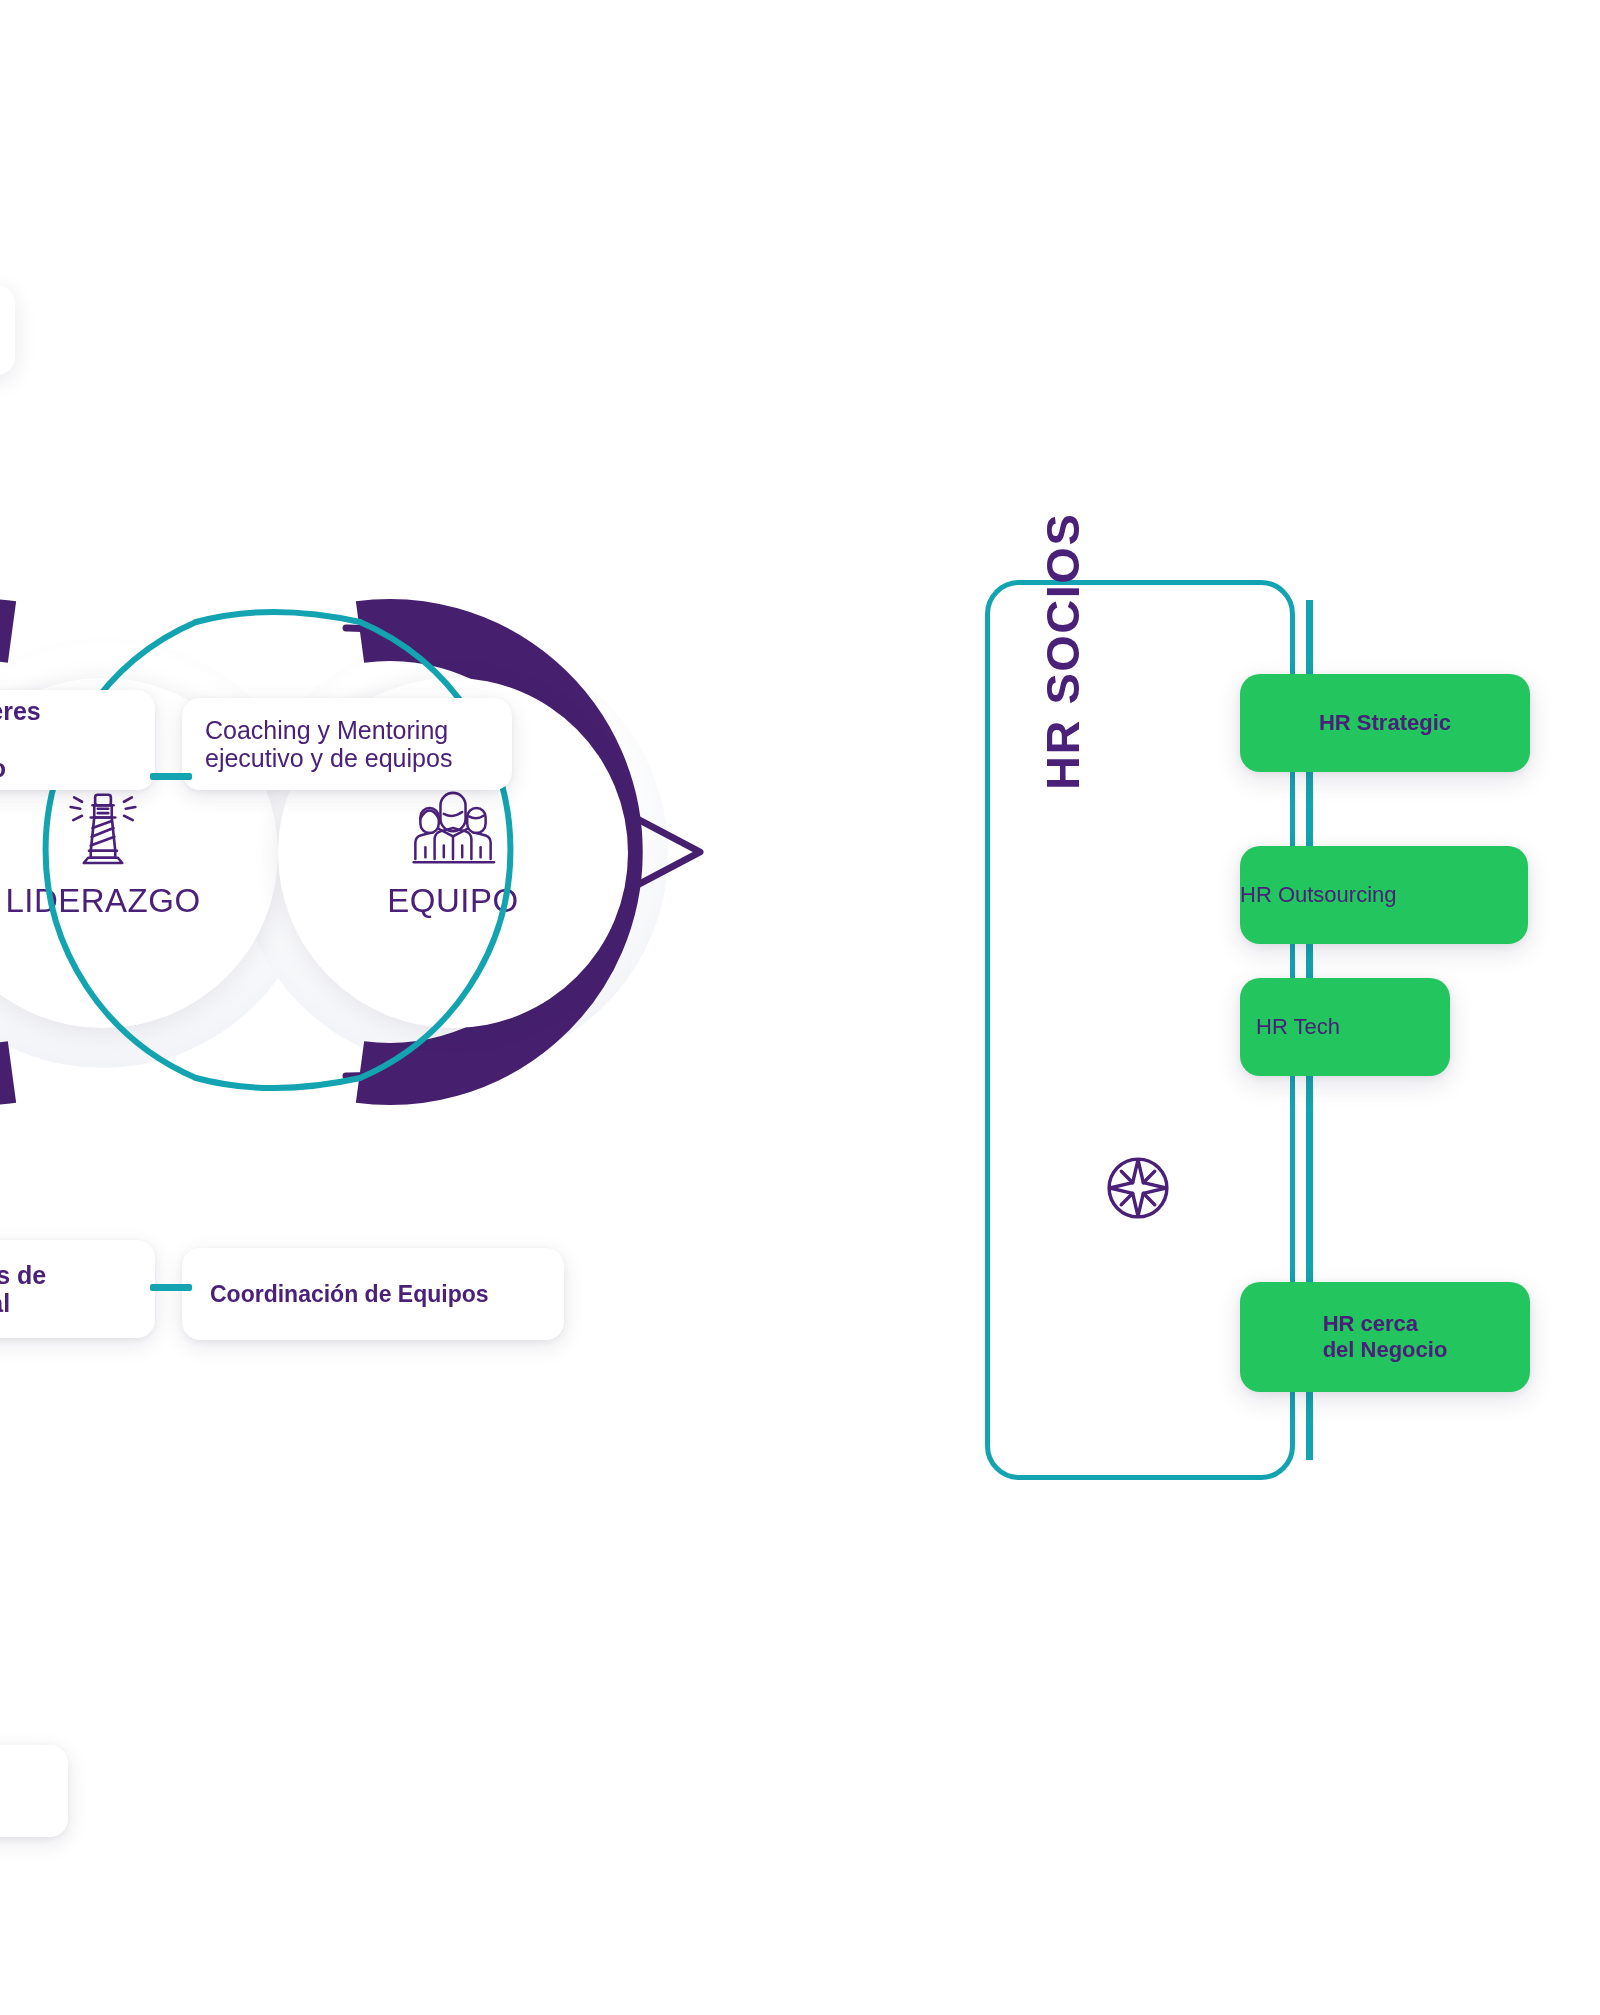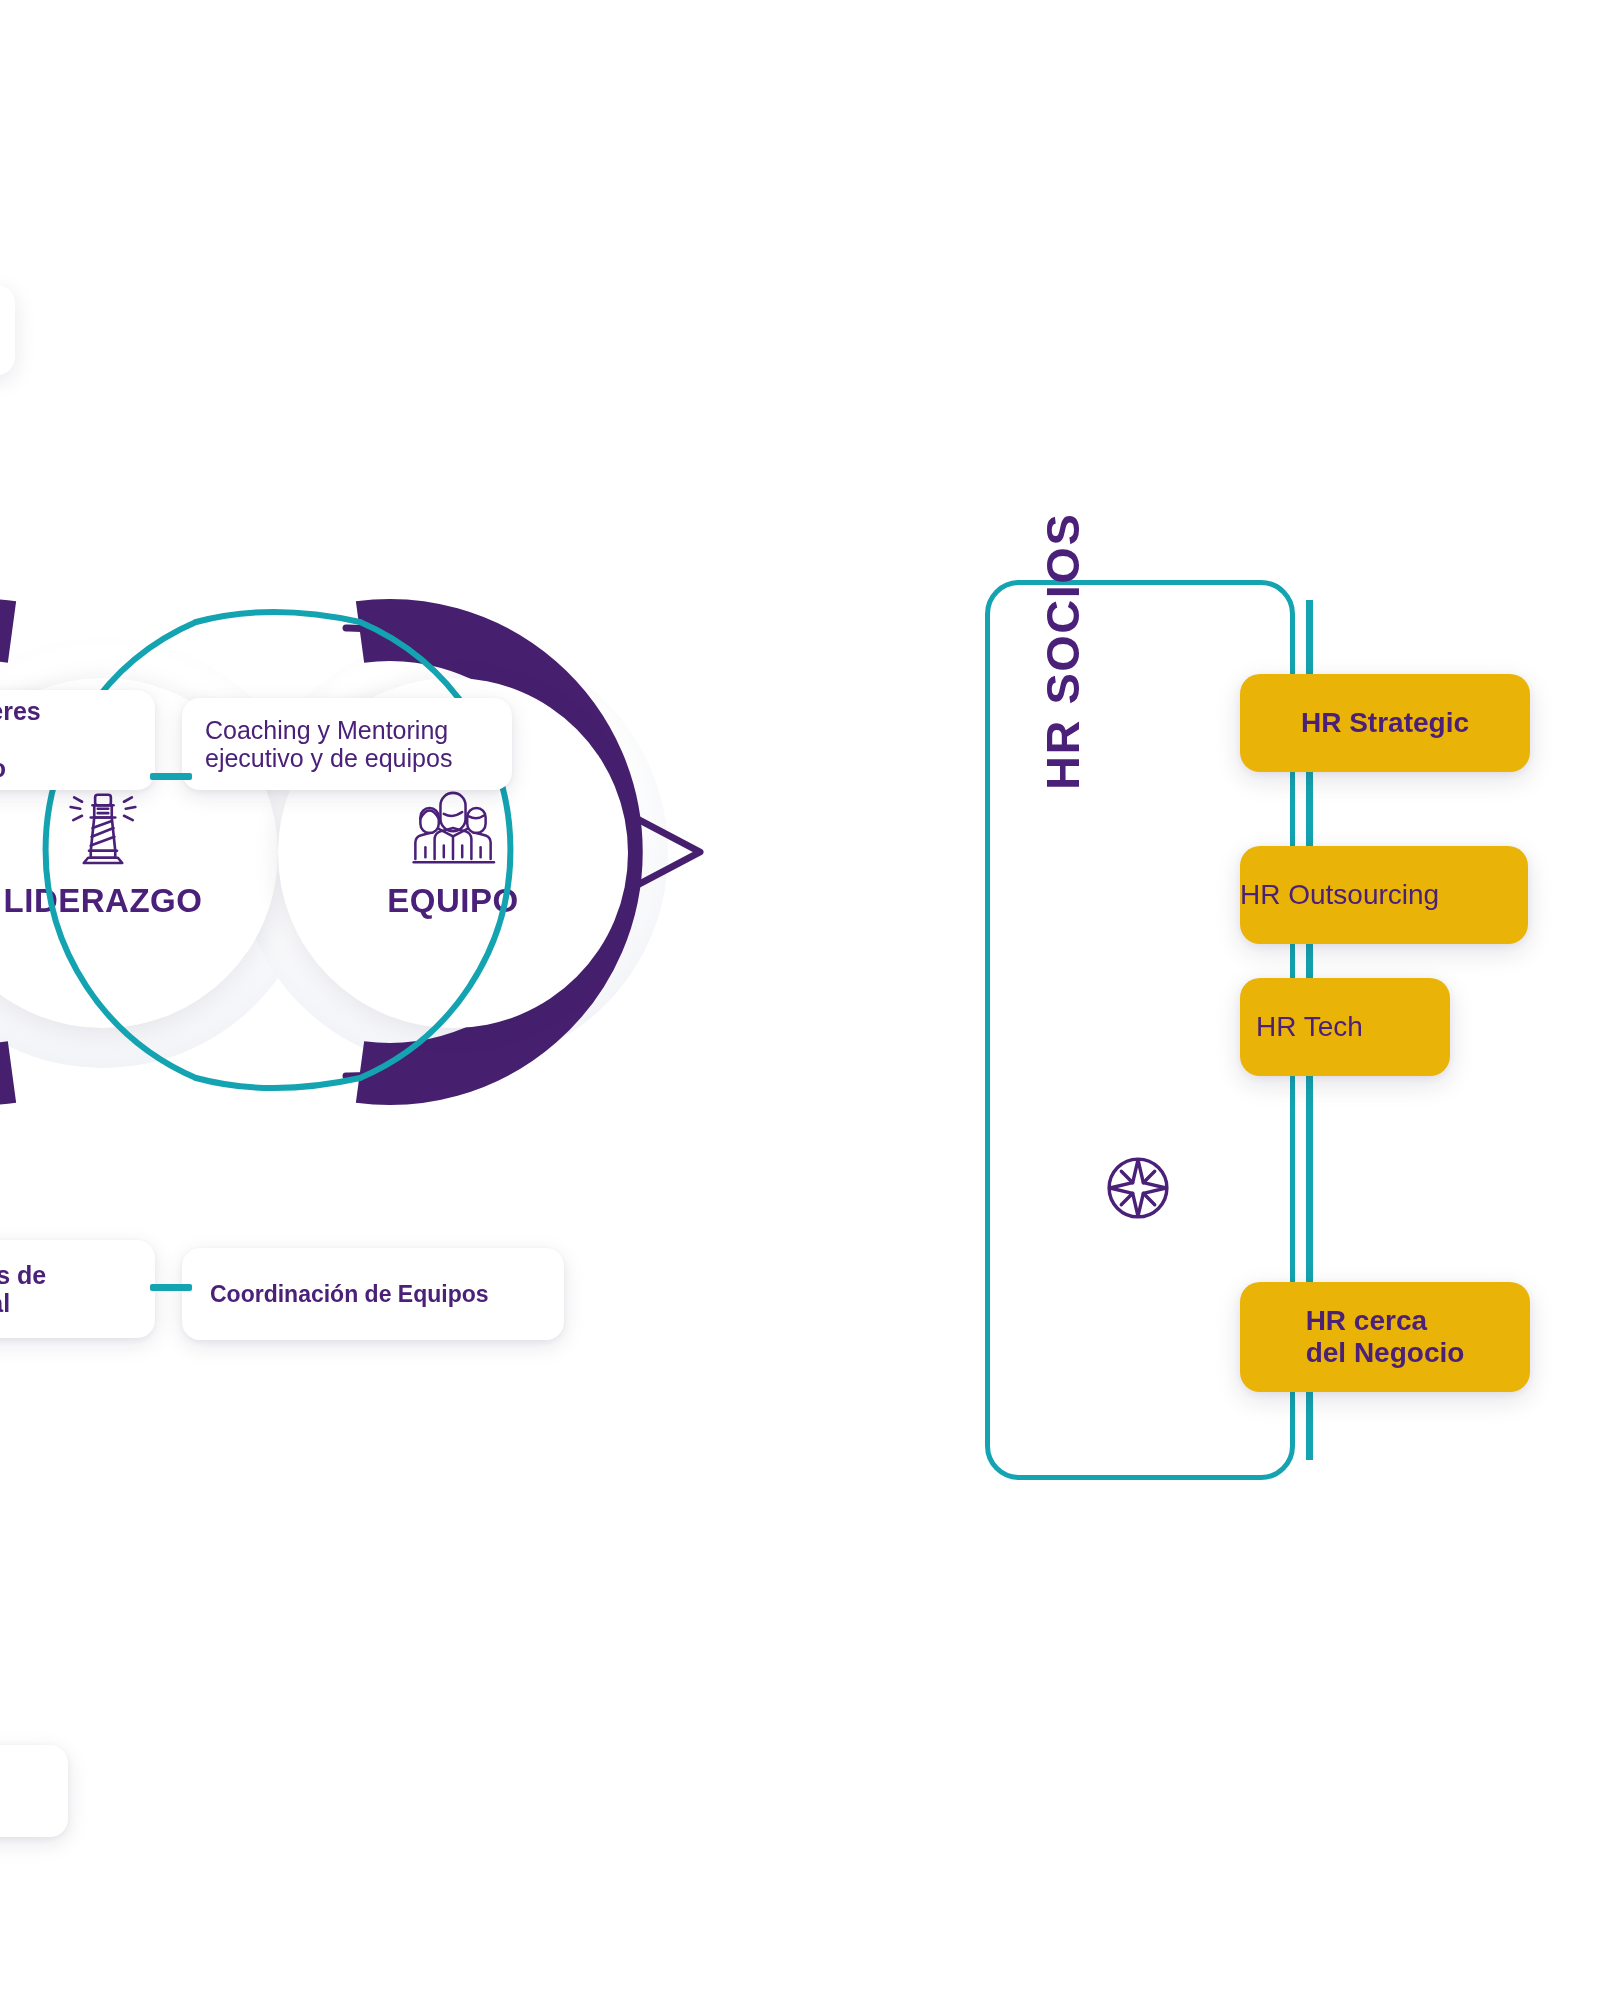--- a/index.html
+++ b/index.html
@@ -39,21 +39,21 @@
   .inner-circle{
     position:absolute;
     border-radius:50%;
     background:#ffffff;
     box-shadow:0 4px 26px rgba(40,25,70,.10);
     display:flex;flex-direction:column;
     align-items:center;justify-content:center;
     z-index:4;
   }
   .circle-label{
-    font-weight:bold;
+    font-weight:normal;
     font-size:33px;
     letter-spacing:.5px;
     color:#4a2079;
     margin-top:12px;
   }
   .circle-icon{width:92px;height:84px;display:block;}
 
   
   #lens-svg{position:absolute;left:0;top:0;overflow:visible;z-index:5;pointer-events:none;}
 
@@ -90,25 +90,25 @@
     white-space:nowrap;
     z-index:7;
   }
   #compass{
     position:absolute;left:1100px;top:1150px;
     width:76px;height:76px;z-index:7;
   }
 
   .socios-card{
     position:absolute;
-    background:#eab308;
+    background:#22c55e;
     border-radius:20px;
     box-shadow:0 8px 26px rgba(30,20,60,.12), 0 2px 8px rgba(30,20,60,.06);
     color:#4a2079;
-    font-size:28px;
+    font-size:22px;
     display:flex;align-items:center;
     box-sizing:border-box;
     z-index:8;
     line-height:1.16;
     white-space:pre-line;
   }
 
   
   .ghost{
     position:absolute;

